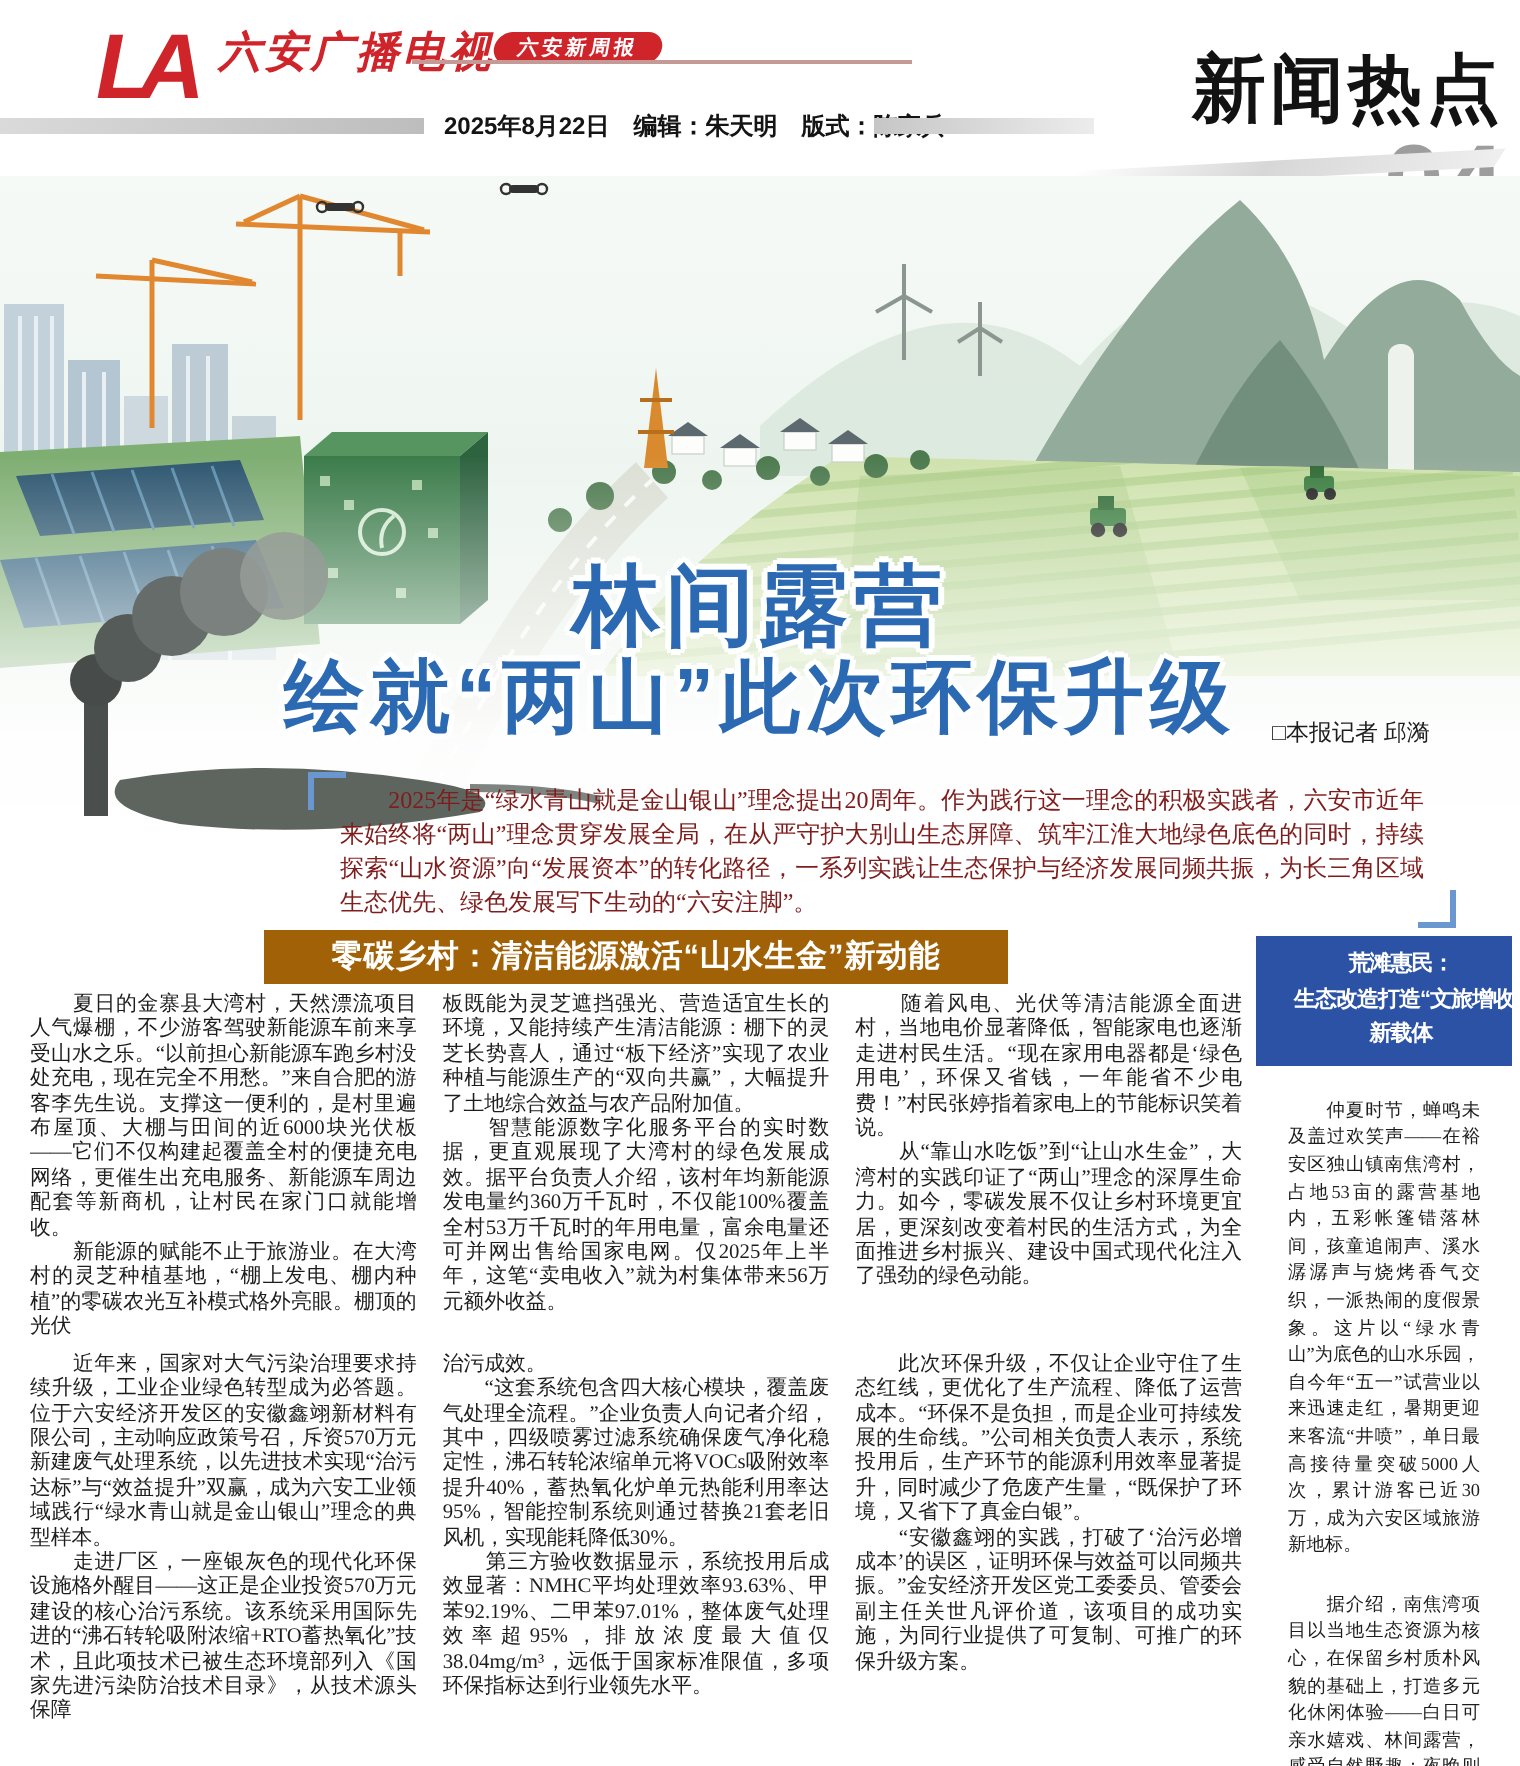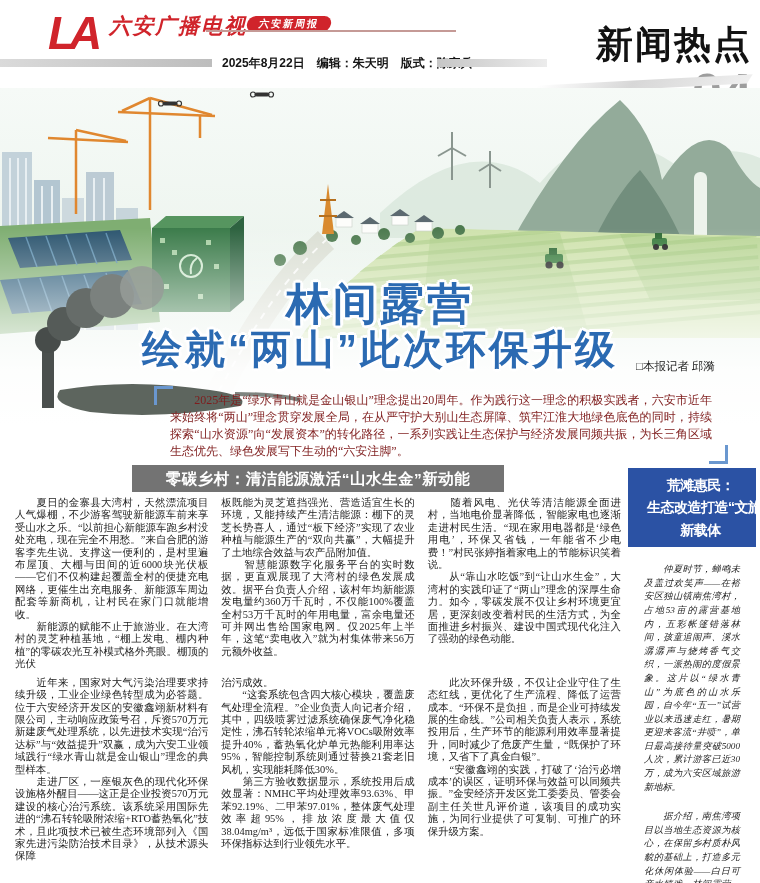--- a/index.html
+++ b/index.html
@@ -47,32 +47,32 @@
   .lead-text{margin:0;font-family:"Liberation Serif","DejaVu Serif",serif;font-size:12px;
              line-height:17px;color:#7f1d1d;text-align:justify;}
   .corner{position:absolute;width:16px;height:16px;}
   .corner.tl{left:-16px;top:-6px;border-left:3px solid #6a97cf;border-top:3px solid #6a97cf;}
   .corner.br{right:-16px;bottom:-4px;border-right:3px solid #6a97cf;border-bottom:3px solid #6a97cf;}
 
   
   .main{position:absolute;top:465px;left:15px;width:741px;height:418px;overflow:hidden;}
   .left-area{position:absolute;left:0;top:0;width:606px;}
   .article + .article{margin-top:6px;}
-  .sec-bar{width:372px;margin:0 auto;height:27px;line-height:27px;background:#737373;color:#fff;
+  .sec-bar{width:372px;margin:0 auto;height:27px;line-height:27px;background:#a16207;color:#fff;
            font-size:15.5px;font-weight:700;text-align:center;letter-spacing:0.5px;white-space:nowrap;}
   .cols{display:flex;gap:13px;margin-top:5px;}
   .col{flex:1;font-family:"Liberation Serif","DejaVu Serif",serif;font-size:10.4px;
        line-height:12.4px;color:#1d1d1d;text-align:justify;white-space:pre-line;}
   .side-area{position:absolute;left:613px;top:3px;width:128px;}
   .side-bar{background:#2b52a4;color:#fff;text-align:center;font-weight:700;
             padding:6px 2px;overflow:hidden;}
-  .side-bar .line{font-size:14px;line-height:1.6;letter-spacing:-0.5px;white-space:nowrap;margin-left:17px;}
+  .side-bar .line{font-size:11px;line-height:1.6;letter-spacing:-0.5px;white-space:nowrap;margin-left:17px;}
   .side-text{margin-top:6px;}
   .side-text p{margin:16px;font-family:"Liberation Serif","DejaVu Serif",serif;font-size:9.2px;
-               line-height:13.6px;color:#1d1d1d;text-align:justify;font-style:italic;}
+               line-height:13.6px;color:#1d1d1d;text-align:justify;}
 </style>
 </head>
 <body>
 
 <div class="page">
 
   <header class="masthead">
     <div class="logo">
       <span class="monogram">LA</span>
       <div class="logo-text">

